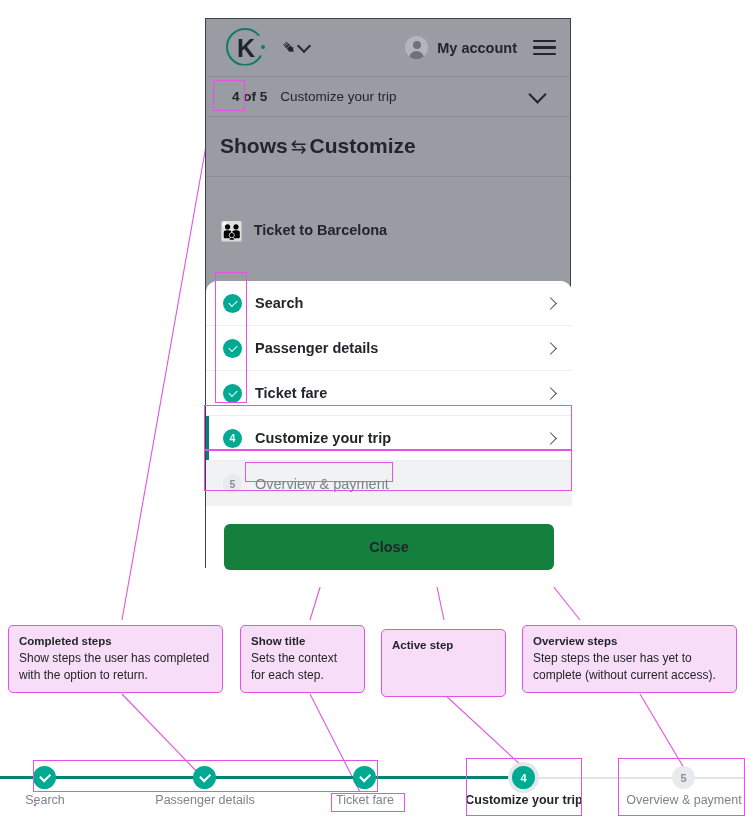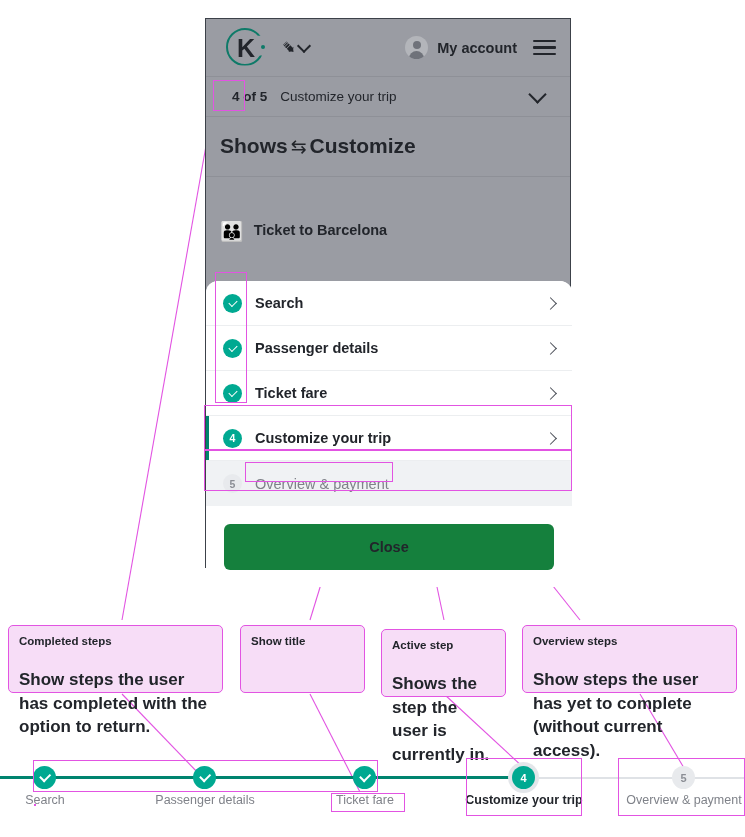--- a/index.html
+++ b/index.html
@@ -120,21 +120,21 @@
     width:330px;height:46px;border-radius:6px;background:#15803d;border:none;
     font-family:"Liberation Sans", sans-serif;font-size:14.5px;font-weight:700;color:#22252b;
     cursor:pointer;
   }
   
   .callout{
     position:absolute;background:#f7ddf7;border:1.4px solid #e254e2;border-radius:5px;
     box-sizing:border-box;padding:8px 10px 9px 10px;
   }
   .co-title{font-size:11.5px;font-weight:700;color:#22252b;line-height:1.32;}
-  .co-body{font-size:17px;font-weight:700;color:#22252b;line-height:1.38;margin-top:19px;}
+  .co-body{font-size:12px;font-weight:400;color:#22252b;line-height:1.38;margin-top:1px;}
   
   .hl{position:absolute;border:1.5px solid #e254e2;box-sizing:border-box;background:transparent;}
   
   #lines{position:absolute;left:0;top:0;width:745px;height:837px;pointer-events:none;}
   
   #stepper{position:absolute;left:0;top:745px;width:745px;height:92px;}
   #track-done{position:absolute;left:0;top:31px;height:3px;background:#00846f;}
   #track-rest{position:absolute;top:32px;height:1.5px;background:#dfe2e6;}
   .sp{position:absolute;top:0;text-align:center;}
   .sp .circ{
@@ -271,30 +271,30 @@
 <div class="hl" style="left:204px;top:450px;width:368px;height:41px;"></div>
 <div class="hl" style="left:245px;top:462px;width:148px;height:20px;"></div>
 
 <div class="callout" style="left:8px;top:625px;width:215px;height:68px;">
   <div class="co-title">Completed steps</div>
   <div class="co-body">Show steps the user has completed with the option to return.</div>
 </div>
 
 <div class="callout" style="left:240px;top:625px;width:125px;height:68px;">
   <div class="co-title">Show title</div>
+  <div class="co-body">Sets the context for each step.</div>
 </div>
 
 <div class="callout" style="left:381px;top:629px;width:125px;height:68px;">
   <div class="co-title">Active step</div>
-  <div class="co-body">Shows the step the user is currently in.</div>
 </div>
 
 <div class="callout" style="left:522px;top:625px;width:215px;height:68px;">
   <div class="co-title">Overview steps</div>
-  <div class="co-body">Show steps the user has yet to complete (without current access).</div>
+  <div class="co-body">Step steps the user has yet to complete (without current access).</div>
 </div>
 
 <div id="stepper">
   <div id="track-done" style="left:0px;width:524px;"></div>
   <div id="track-rest" style="left:524px;width:221px;"></div>
 
   <div class="sp" style="left:0px;width:90px;">
     <span class="circ done" style="left:33px;">
         <span class="tick"></span>
       </span>

